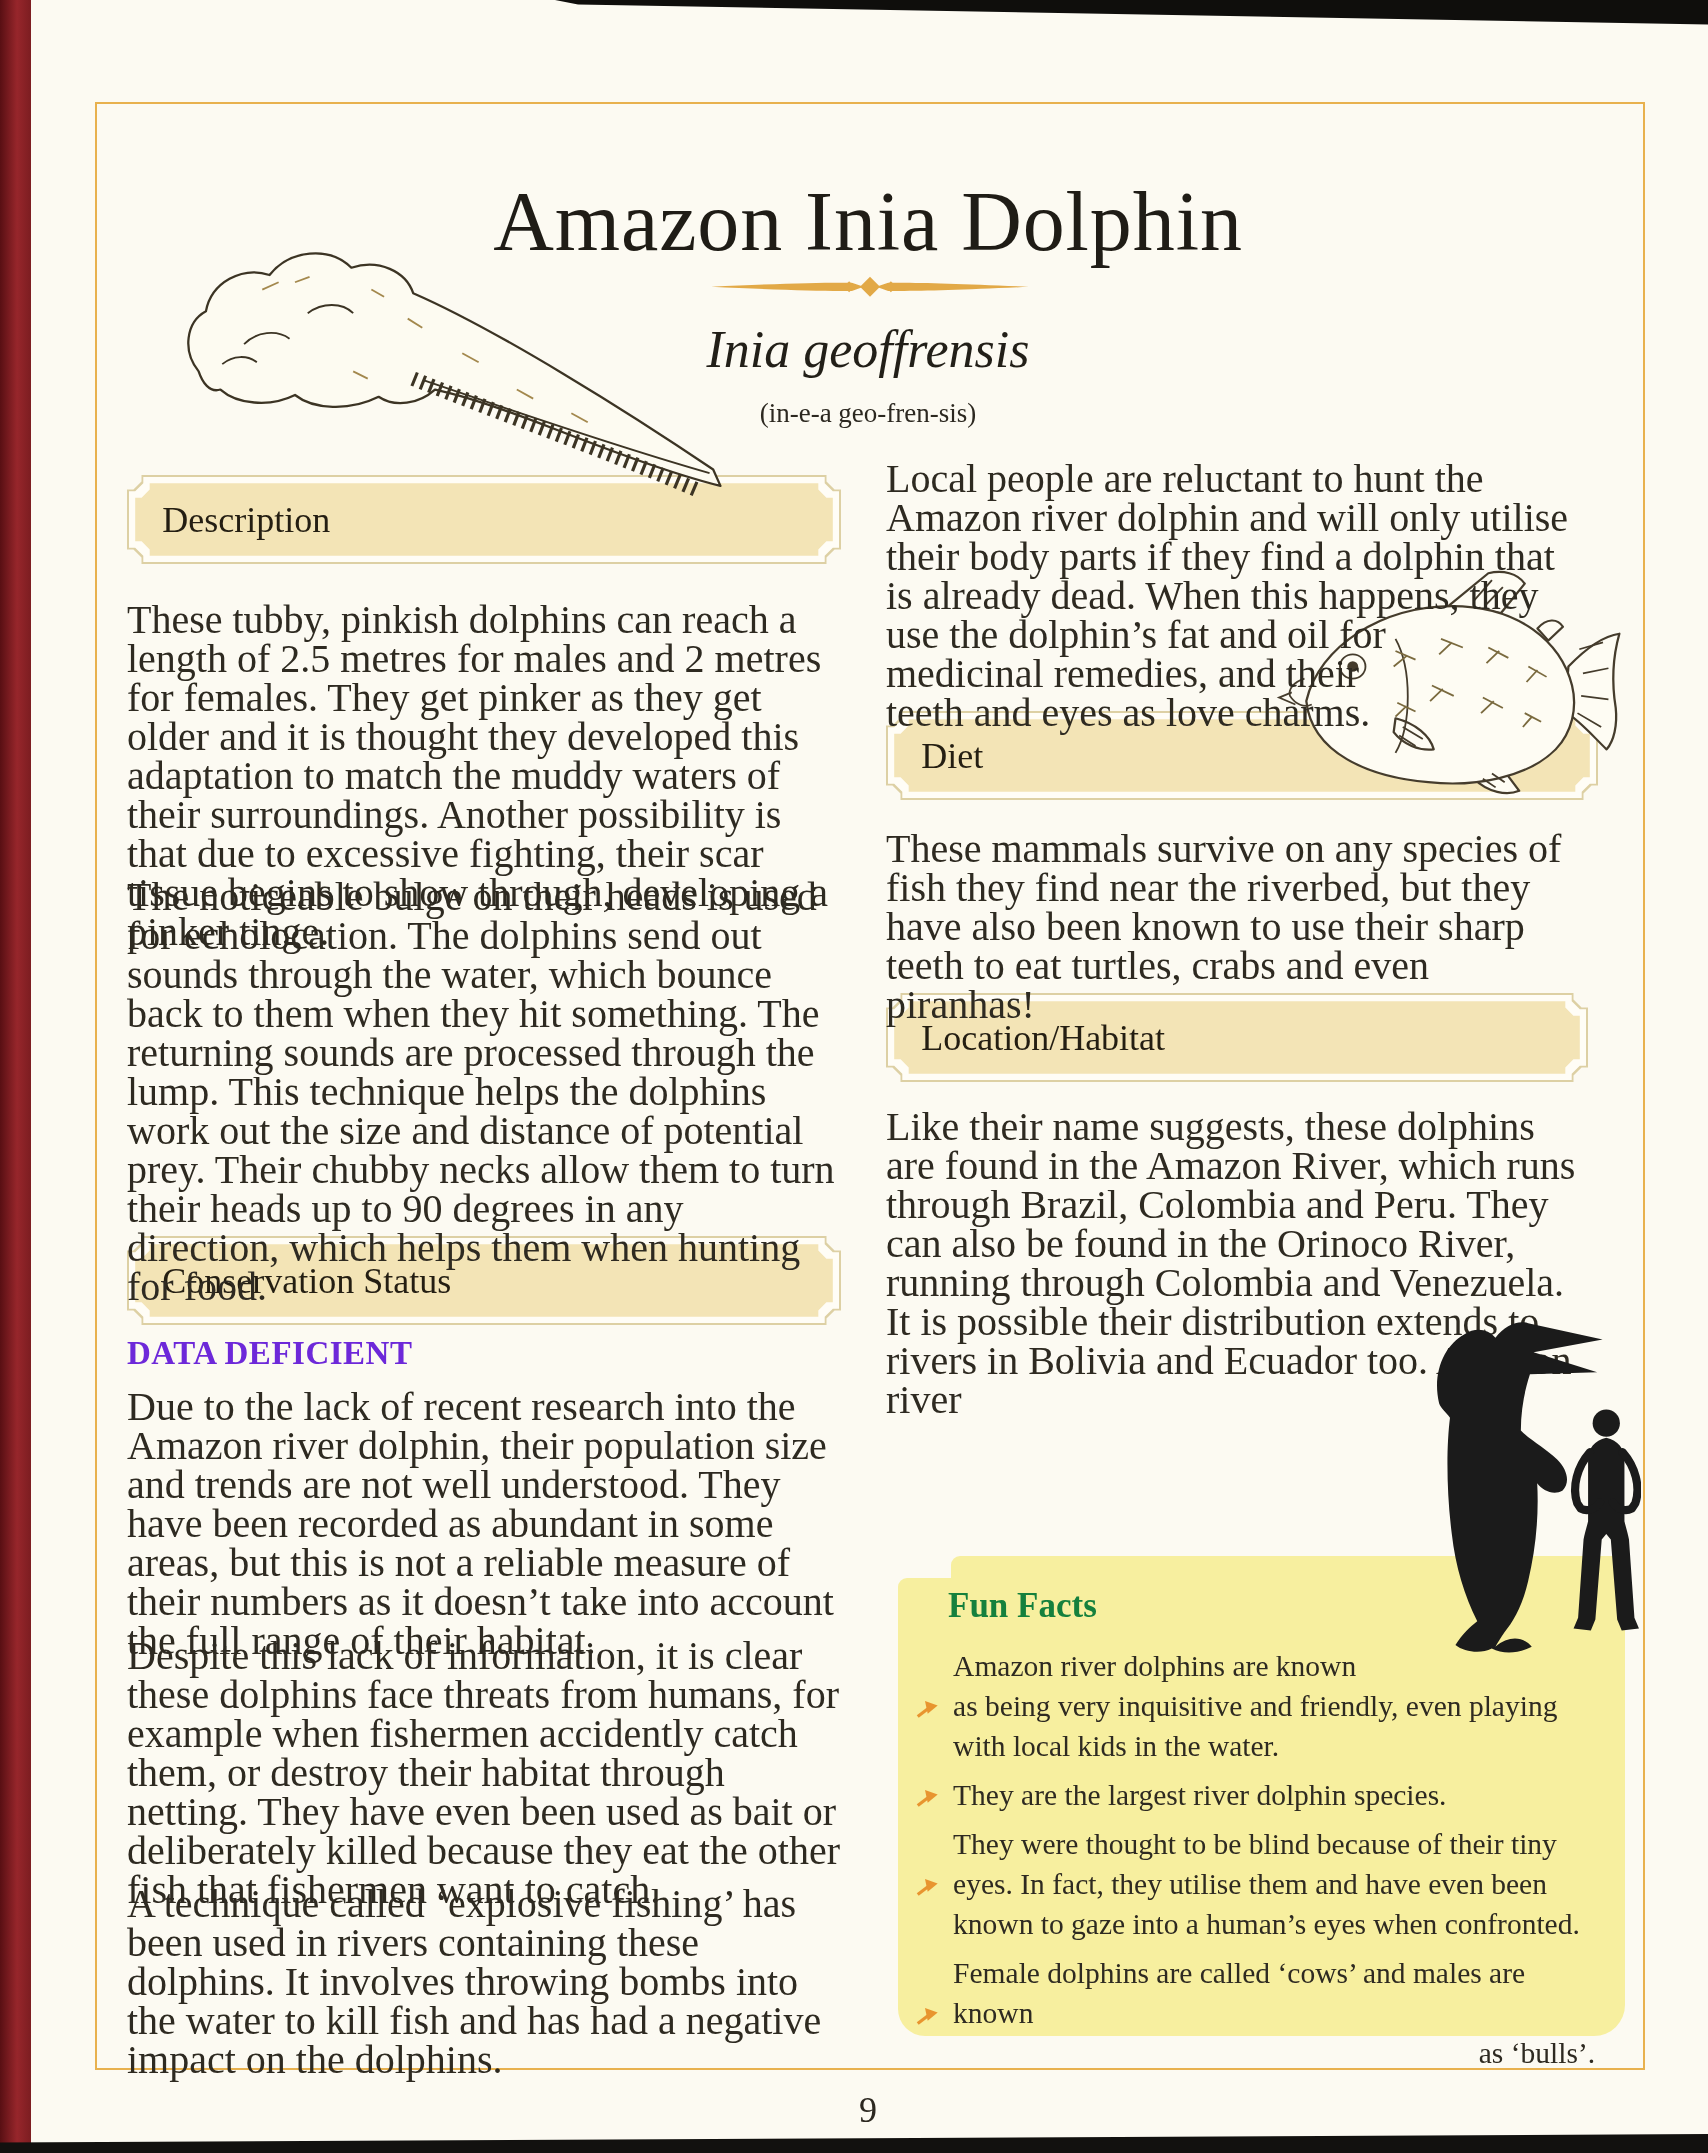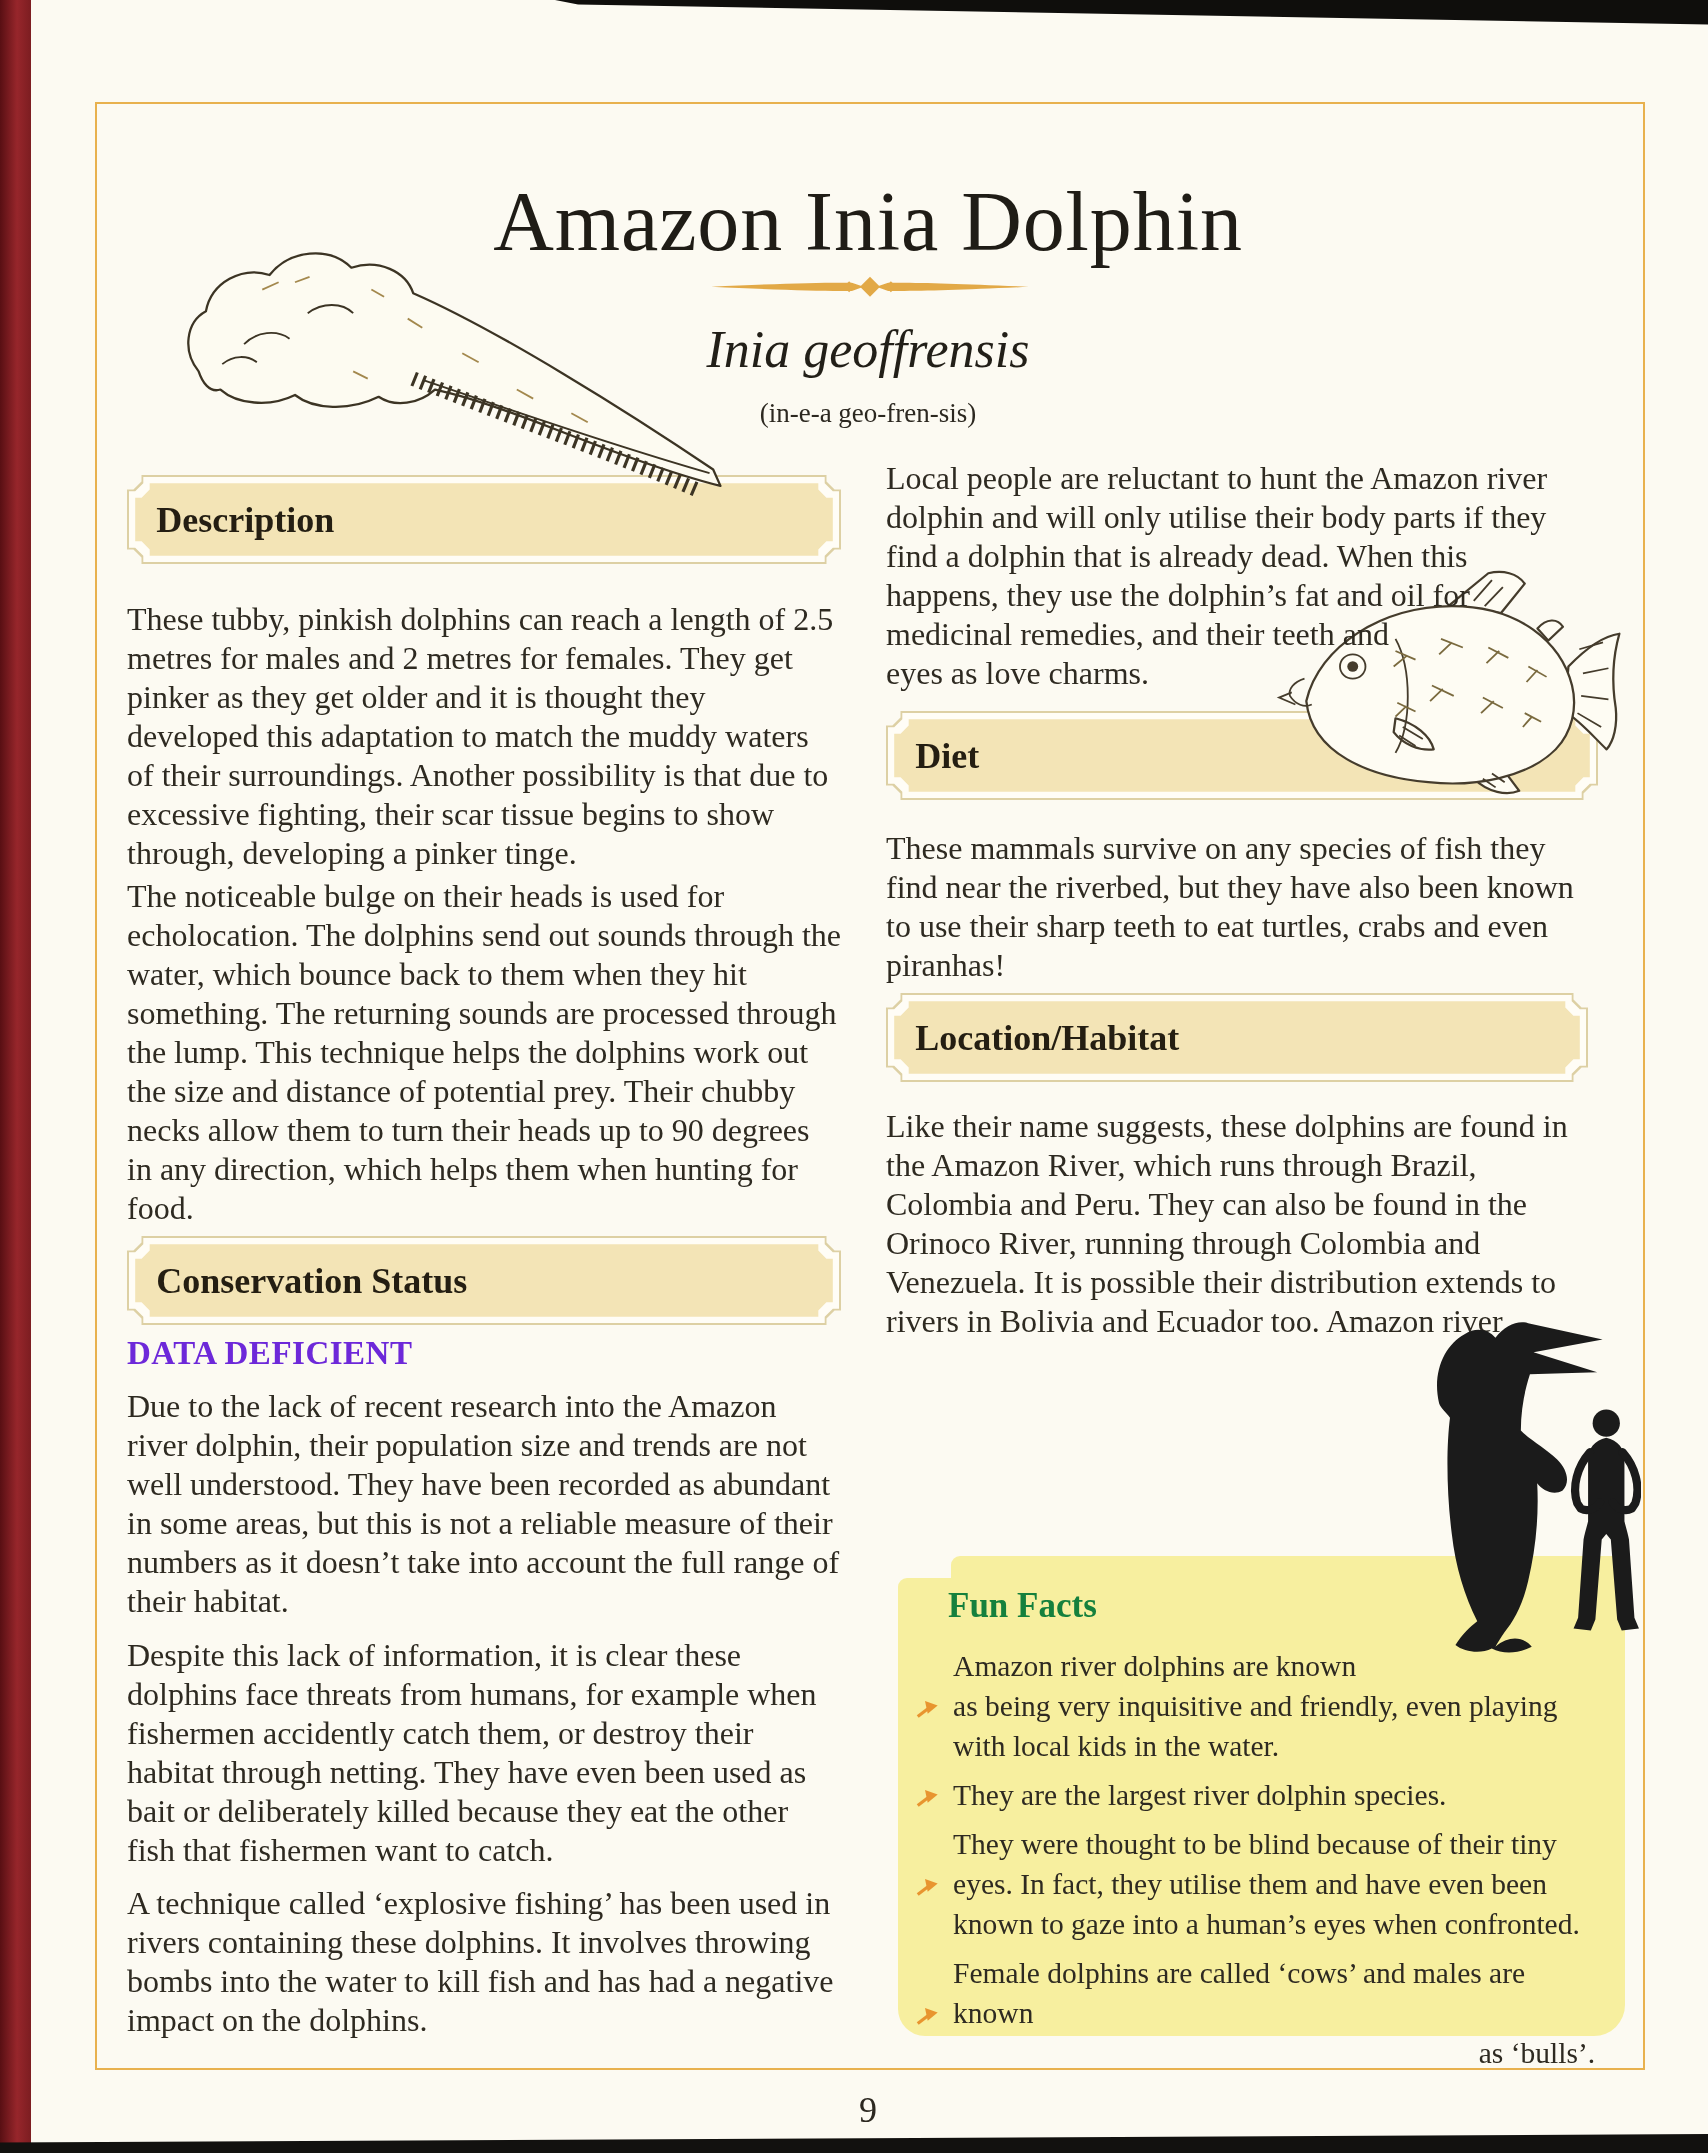--- a/index.html
+++ b/index.html
@@ -30,23 +30,23 @@
   
   .banner{position:absolute;height:89px;z-index:2;
     --notch:polygon(14.5px 0,calc(100% - 14.5px) 0,calc(100% - 14.5px) 6.4px,calc(100% - 6.4px) 14.5px,100% 14.5px,
       100% calc(100% - 14.5px),calc(100% - 6.4px) calc(100% - 14.5px),calc(100% - 14.5px) calc(100% - 6.4px),
       calc(100% - 14.5px) 100%,14.5px 100%,14.5px calc(100% - 6.4px),6.4px calc(100% - 14.5px),
       0 calc(100% - 14.5px),0 14.5px,6.4px 14.5px,14.5px 6.4px);}
   .banner .b1{position:absolute;inset:0;background:#ddd0a4;clip-path:var(--notch);}
   .banner .b2{position:absolute;inset:1.8px;background:#fffdf6;clip-path:var(--notch);}
   .banner .b3{position:absolute;inset:8.2px;background:#f3e4b6;clip-path:var(--notch);
     display:flex;align-items:center;}
-  .banner .b3 span{font-size:36px;font-weight:bold;color:#241e12;padding-left:21px;}
-  
-  .para{position:absolute;font-size:32px;line-height:39px;color:#2e2a21;z-index:4;}
+  .banner .b3 span{font-size:36px;font-weight:normal;color:#241e12;padding-left:27px;}
+  
+  .para{position:absolute;font-size:40px;line-height:39px;color:#2e2a21;z-index:4;}
   .colL{left:127px;width:714px;}
   .colR{left:886px;width:700px;}
   .narrow-block{display:block;}
   .status-line{position:absolute;left:127px;top:1335px;font-size:33px;font-weight:bold;
     letter-spacing:0.5px;color:#6d28d9;z-index:4;}
   
   .ff-box{position:absolute;left:898px;top:1578px;width:727px;height:458px;background:#f7ef9f;
     border-radius:9px 11px 31px 27px;z-index:1;}
   .ff-box-top{position:absolute;left:951px;top:1556px;width:675px;height:55px;background:#f7ef9f;
     border-radius:9px 11px 0 0;z-index:1;}

